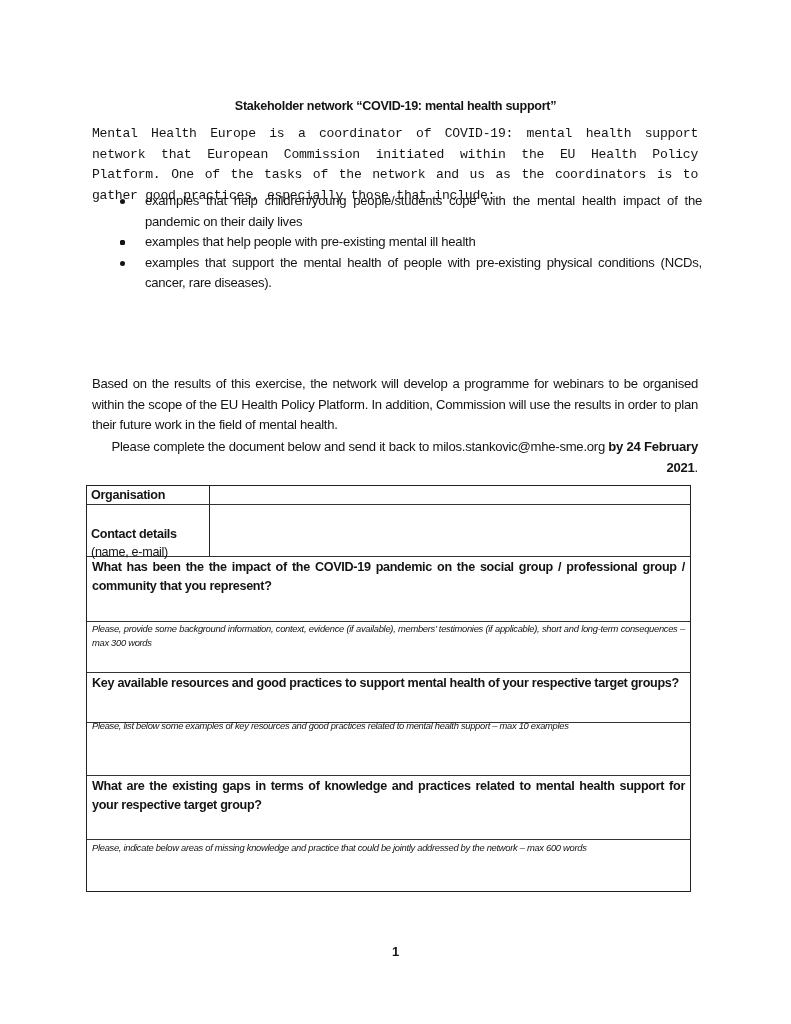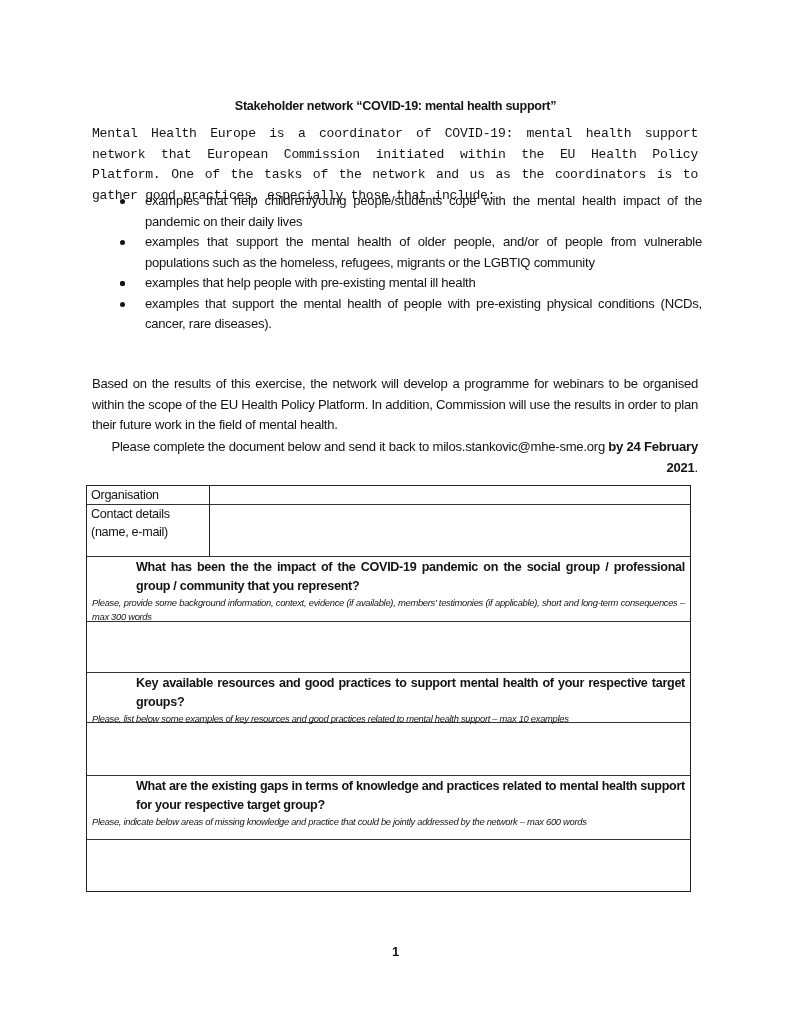--- a/index.html
+++ b/index.html
@@ -92,40 +92,40 @@
       border-right: 1.3px solid #222;
       box-sizing: border-box;
       padding: 0 4px;
       font-size: 12.6px;
       line-height: 18px;
       letter-spacing: -0.3px;
     }
     .cell-value {
       flex: 1;
     }
-    .cell-label .strong { font-weight: normal; }
+    .cell-label .strong { font-weight: bold; margin-top: 20px; }
     .row.org { height: 19px; }
     .row.contact { height: 52px; }
     .row.question {
       padding: 1px 5px 0 5px;
     }
     .q-title {
       font-weight: bold;
       font-size: 12.6px;
       line-height: 19px;
       text-align: justify;
       letter-spacing: -0.3px;
-      margin-left: 44px;
     }
     .q-hint {
       font-style: italic;
       font-size: 9.4px;
       line-height: 14px;
       text-align: justify;
       letter-spacing: -0.3px;
+      margin-top: 26px;
     }
     .row.q1 { height: 65px; }
     .row.a1 { height: 51px; }
     .row.q2 { height: 50px; }
     .row.a2 { height: 53px; }
     .row.q3 { height: 64px; }
     .row.a3 { height: 51px; }
     .answer-field {
       width: 100%;
       height: 100%;
@@ -149,21 +149,20 @@
 
   <div class="para intro">Mental Health Europe is a coordinator of COVID-19: mental health support network that European Commission initiated within the EU Health Policy Platform. One of the tasks of the network and us as the coordinators is to gather good practices, especially those that include:</div>
 
   <ul class="bullets">
     <li>
       <span class="dot"></span>
       <span>examples that help children/young people/students cope with the mental health impact of the pandemic on their daily lives</span>
     </li>
     <li>
       <span class="dot"></span>
-      <span>examples that support the mental health of older people, and/or of people from vulnerable populations such as the homeless, refugees, migrants or the LGBTIQ community</span>
     </li>
     <li>
       <span class="dot"></span>
     </li>
     <li>
       <span class="dot"></span>
       <span>examples that help people with pre-existing mental ill health</span>
     </li>
     <li>
       <span class="dot"></span>

